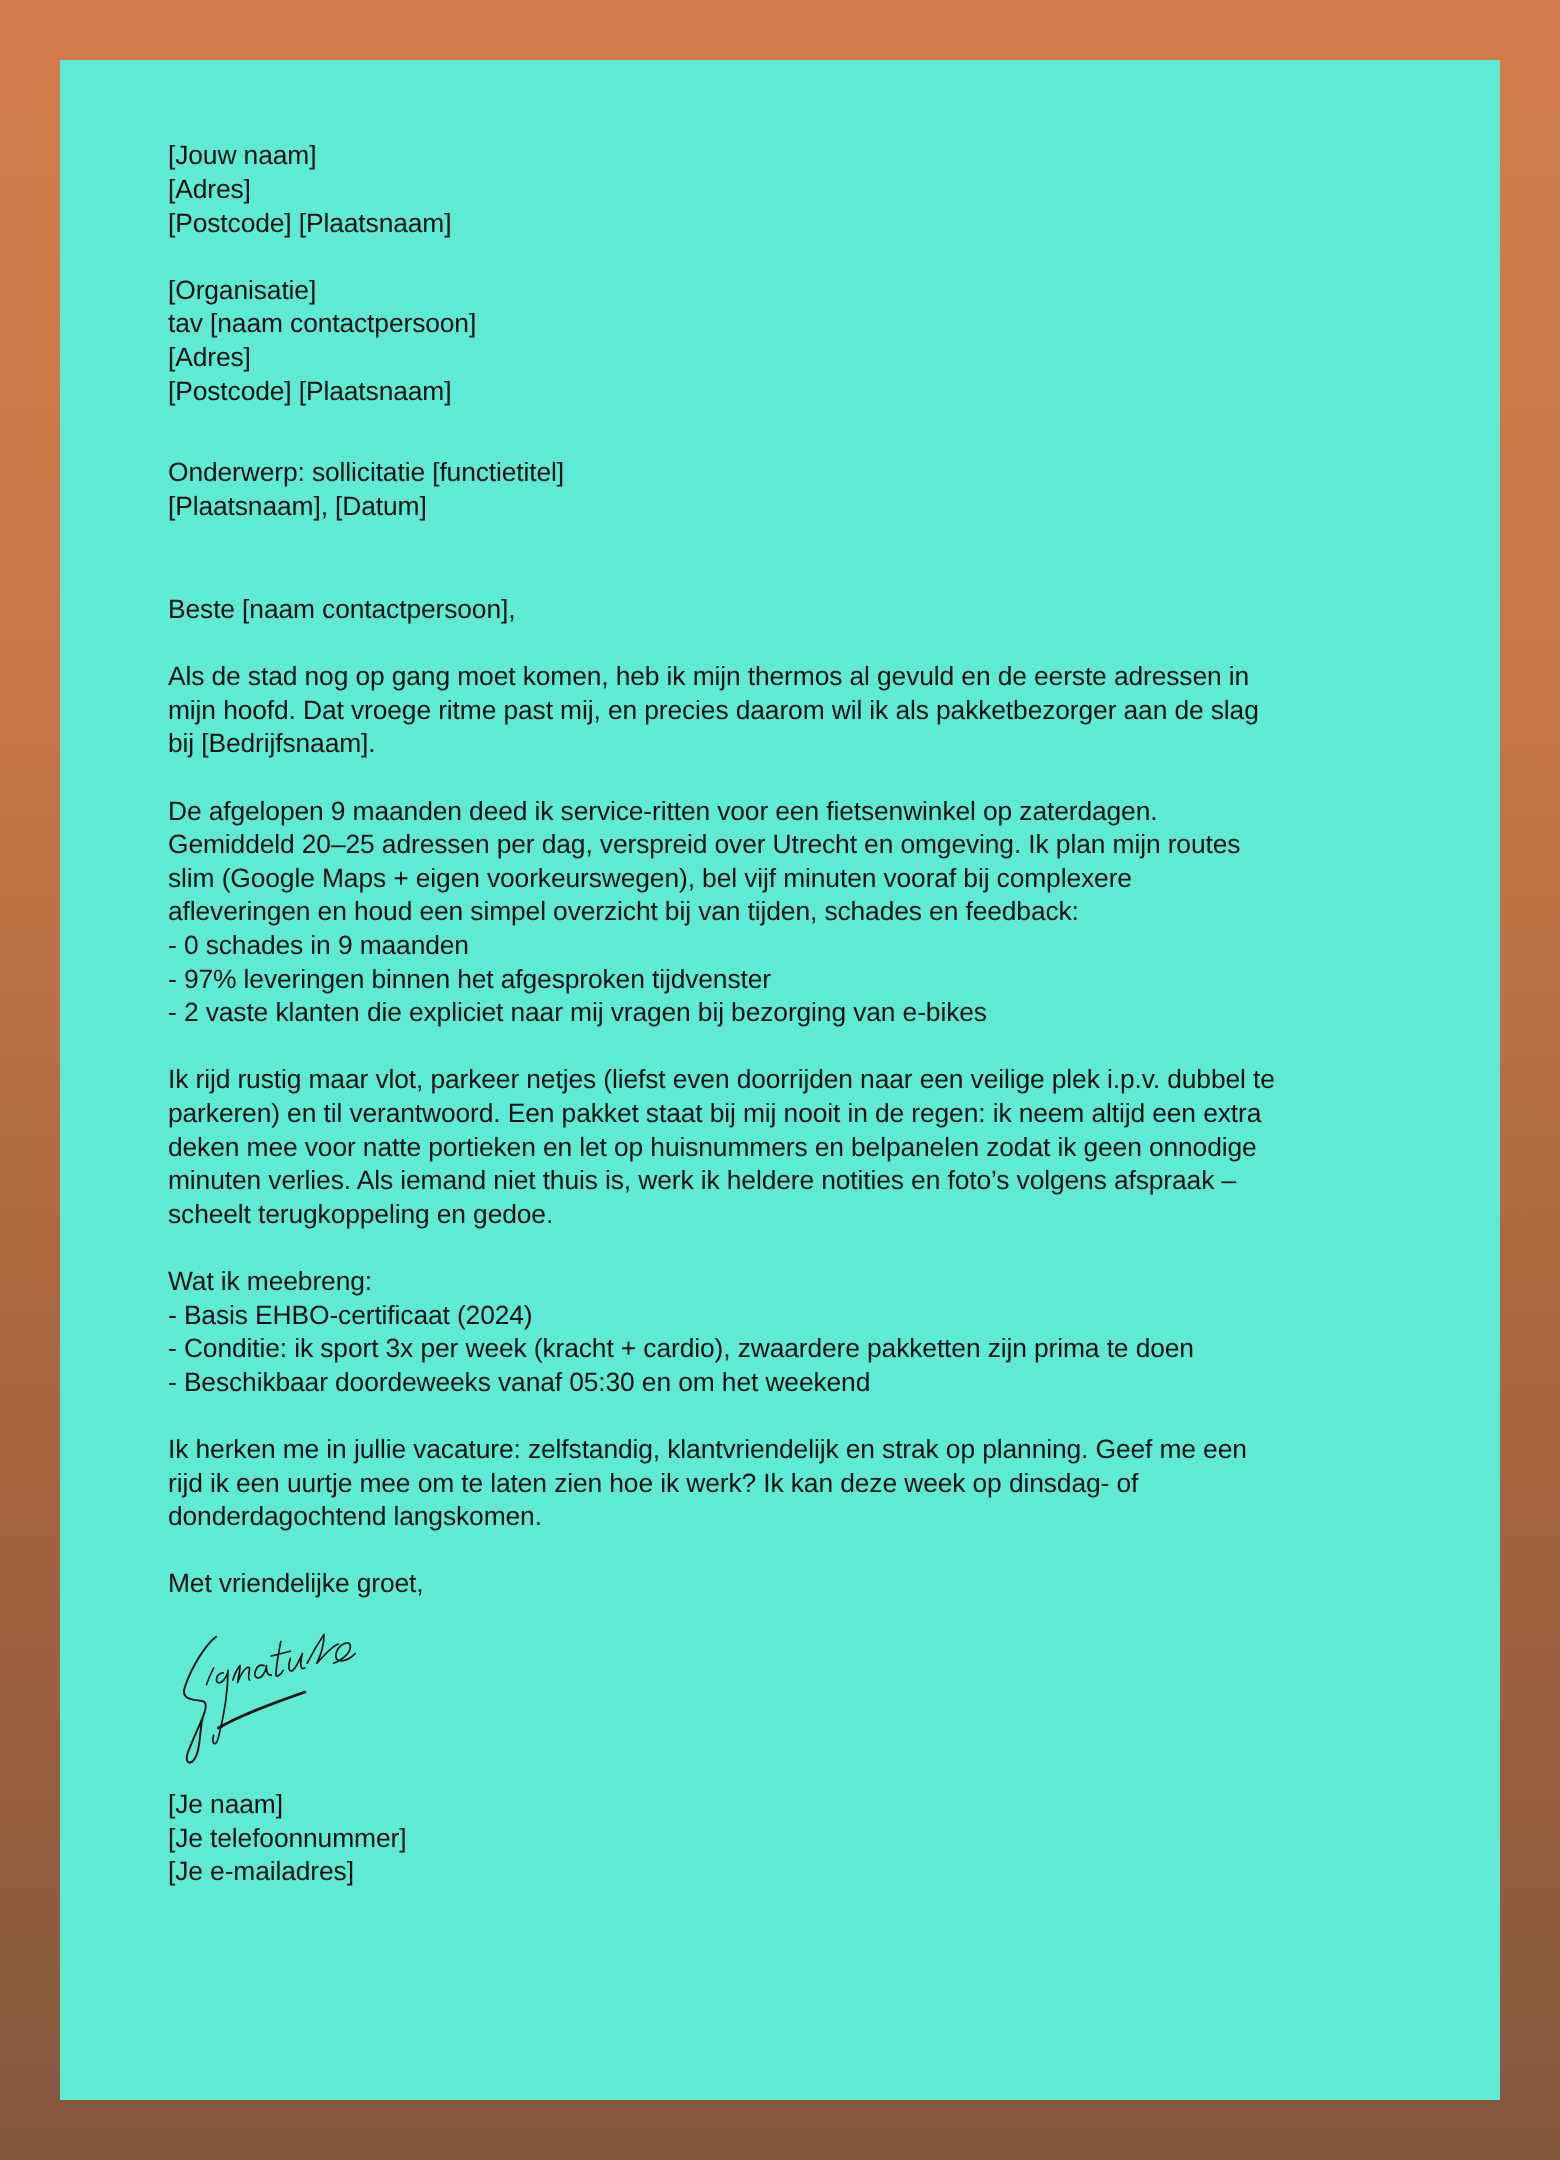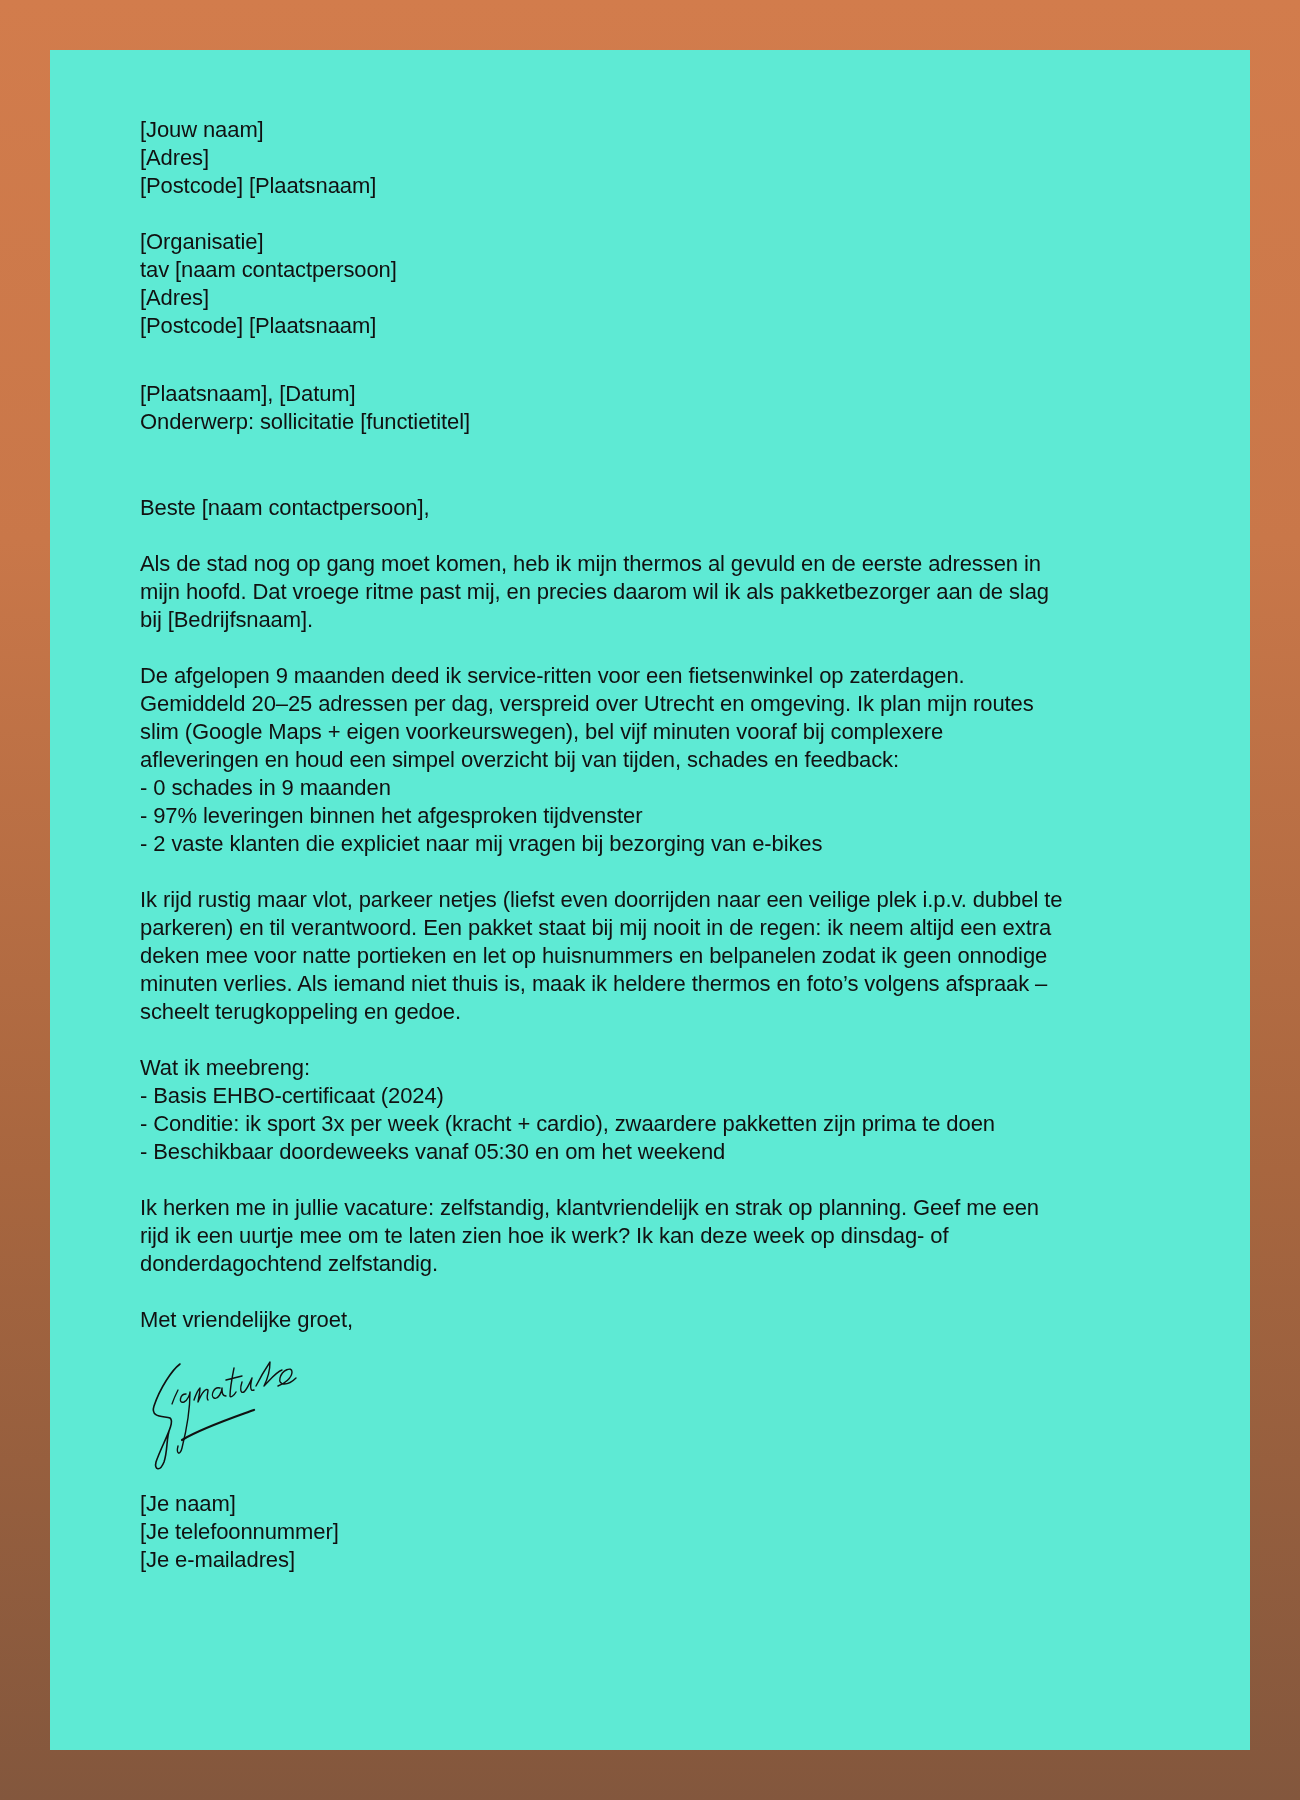--- a/index.html
+++ b/index.html
@@ -69,22 +69,22 @@
     <div class="block">
       <span class="line">[Organisatie]</span>
       <span class="line">tav [naam contactpersoon]</span>
       <span class="line">[Adres]</span>
       <span class="line">[Postcode] [Plaatsnaam]</span>
     </div>
 
     <div class="gap-40"></div>
 
     <div class="block">
+      <span class="line">Onderwerp: sollicitatie [functietitel]</span>
       <span class="line">[Plaatsnaam], [Datum]</span>
-      <span class="line">Onderwerp: sollicitatie [functietitel]</span>
     </div>
 
     <div class="gap-58"></div>
 
     <span class="line">Beste [naam contactpersoon],</span>
 
     <div class="gap-28"></div>
 
     <div class="block">
       <span class="line">Als de stad nog op gang moet komen, heb ik mijn thermos al gevuld en de eerste adressen in</span>
@@ -103,39 +103,39 @@
       <span class="line">- 97% leveringen binnen het afgesproken tijdvenster</span>
       <span class="line">- 2 vaste klanten die expliciet naar mij vragen bij bezorging van e-bikes</span>
     </div>
 
     <div class="gap-28"></div>
 
     <div class="block">
       <span class="line">Ik rijd rustig maar vlot, parkeer netjes (liefst even doorrijden naar een veilige plek i.p.v. dubbel te</span>
       <span class="line">parkeren) en til verantwoord. Een pakket staat bij mij nooit in de regen: ik neem altijd een extra</span>
       <span class="line">deken mee voor natte portieken en let op huisnummers en belpanelen zodat ik geen onnodige</span>
-      <span class="line">minuten verlies. Als iemand niet thuis is, maak ik heldere thermos en foto’s volgens afspraak –</span>
+      <span class="line">minuten verlies. Als iemand niet thuis is, werk ik heldere notities en foto’s volgens afspraak –</span>
       <span class="line">scheelt terugkoppeling en gedoe.</span>
     </div>
 
     <div class="gap-28"></div>
 
     <div class="block">
       <span class="line">Wat ik meebreng:</span>
       <span class="line">- Basis EHBO-certificaat (2024)</span>
       <span class="line">- Conditie: ik sport 3x per week (kracht + cardio), zwaardere pakketten zijn prima te doen</span>
       <span class="line">- Beschikbaar doordeweeks vanaf 05:30 en om het weekend</span>
     </div>
 
     <div class="gap-28"></div>
 
     <div class="block">
       <span class="line">Ik herken me in jullie vacature: zelfstandig, klantvriendelijk en strak op planning. Geef me een</span>
       <span class="line">rijd ik een uurtje mee om te laten zien hoe ik werk? Ik kan deze week op dinsdag- of</span>
-      <span class="line">donderdagochtend zelfstandig.</span>
+      <span class="line">donderdagochtend langskomen.</span>
     </div>
 
     <div class="gap-28"></div>
 
     <span class="line">Met vriendelijke groet,</span>
 
     <div class="signature">
       <svg width="200" height="120" viewBox="0 0 200 120" xmlns="http://www.w3.org/2000/svg">
         <g fill="none" stroke="#111" stroke-linecap="round" stroke-linejoin="round">
 

